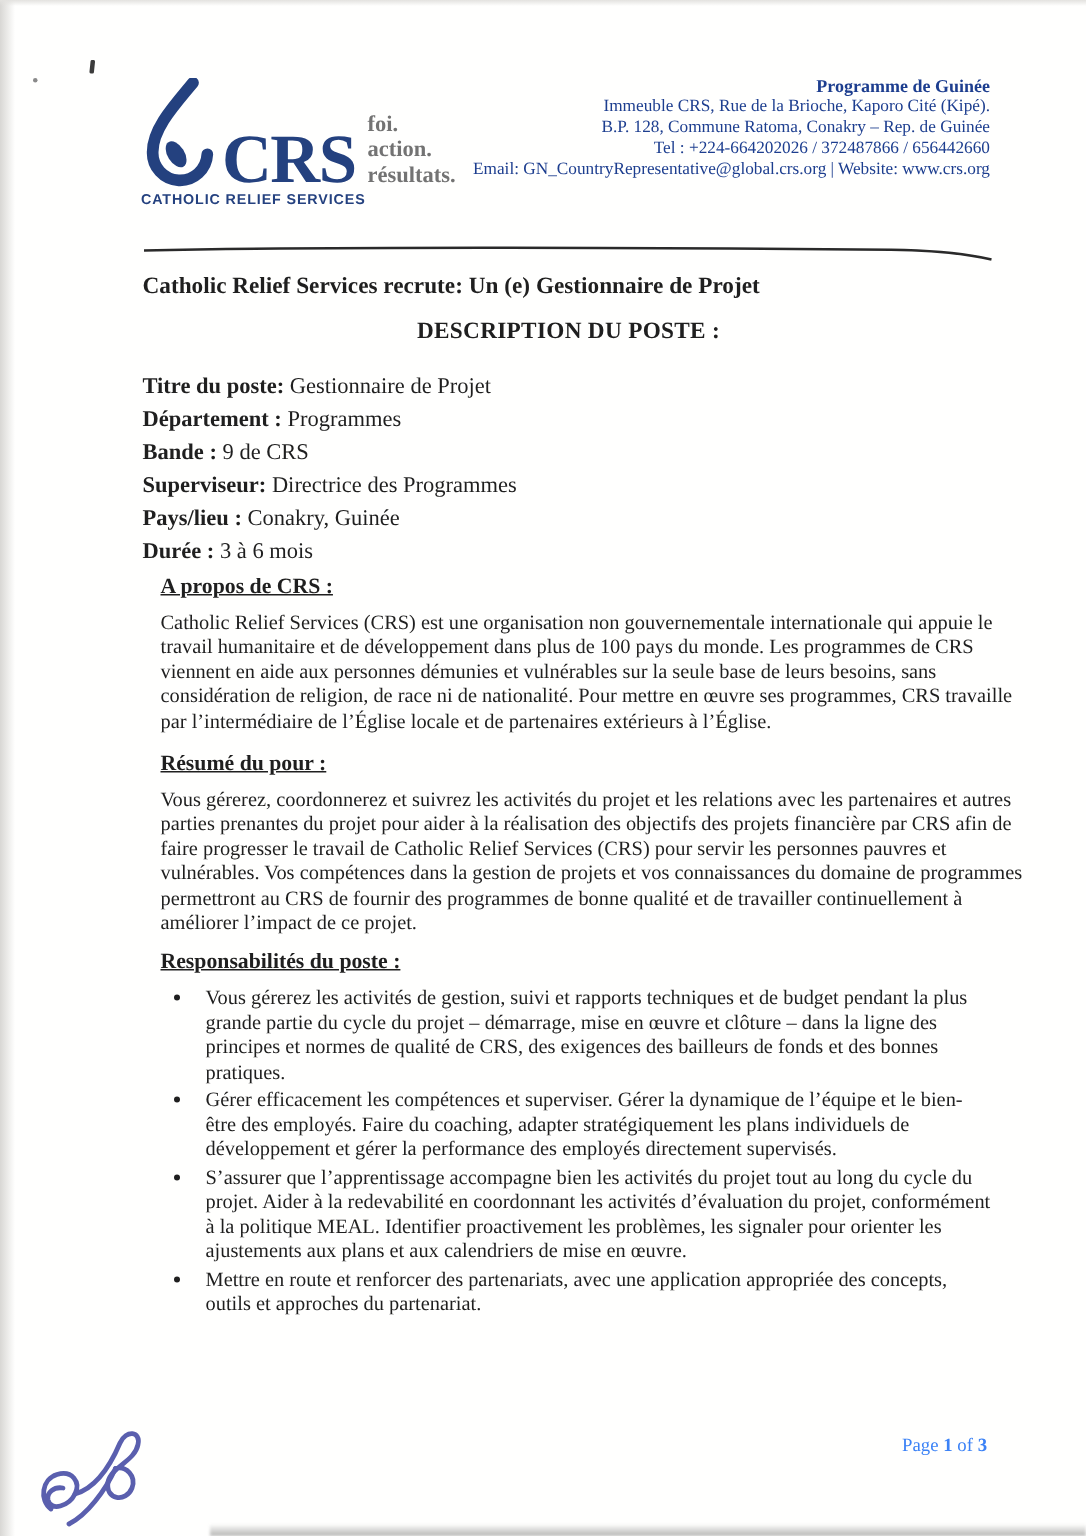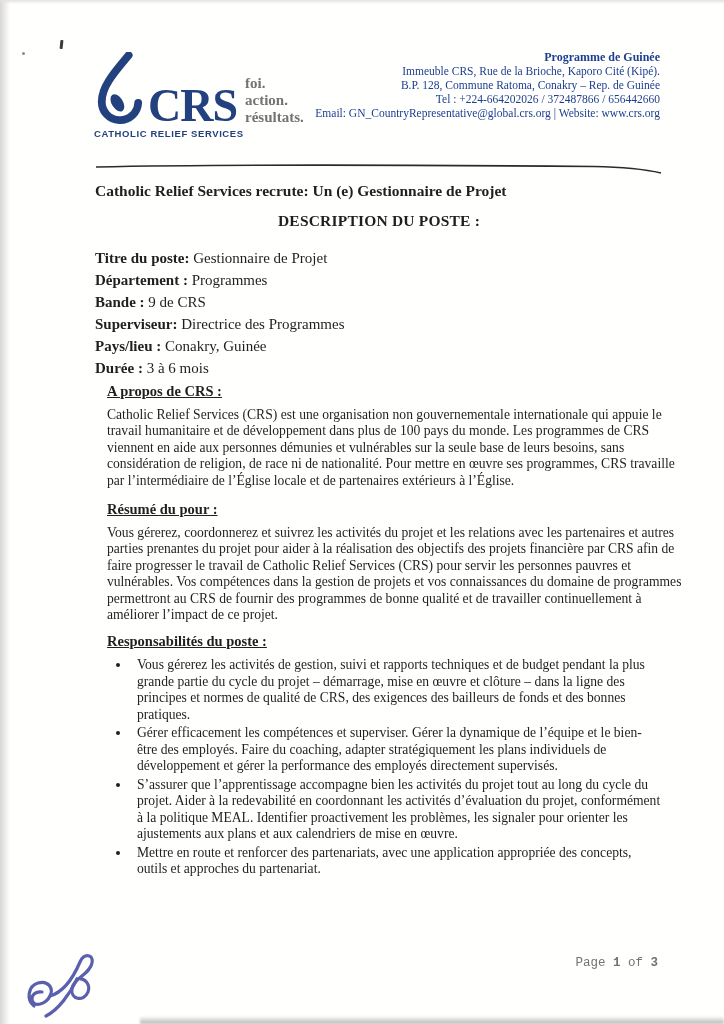--- a/index.html
+++ b/index.html
@@ -58,22 +58,22 @@
   .sect-head span{text-decoration:underline;}
   .bodycol p{font-size:13.6px;line-height:16.4px;margin:0 0 8px 0;}
   .about-head{margin-top:0;}
   .summary-head{margin-top:12px;}
   .resp-head{margin-top:10px;}
   ul.resp-list{margin:4px 0 0 24px;padding:0;font-size:13.6px;line-height:16.5px;}
   ul.resp-list li{margin:0 0 2px 0;padding-left:6px;width:525px;}
 
   
   .page-num{position:absolute;right:66px;top:956px;
-    font-family:Liberation Mono, monospace;
-    font-size:12.5px;color:#737373;text-align:center;}
+    font-family:Liberation Serif, serif;
+    font-size:12.5px;color:#3b82f6;text-align:center;}
   .page-num b{font-weight:bold;}
 
   .signature{position:absolute;left:20px;top:948px;width:110px;height:74px;}
 </style>
 </head>
 <body>
 
 <div class="page">
 
   <div class="edge-left"></div>

